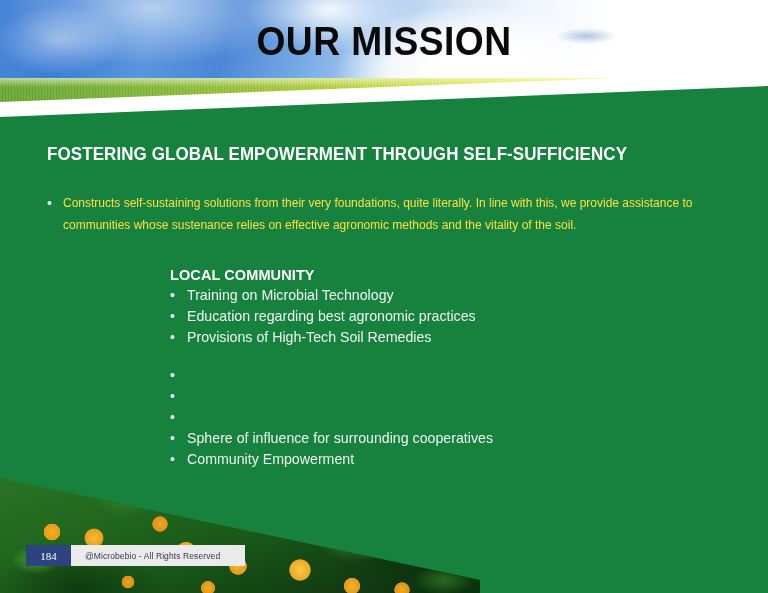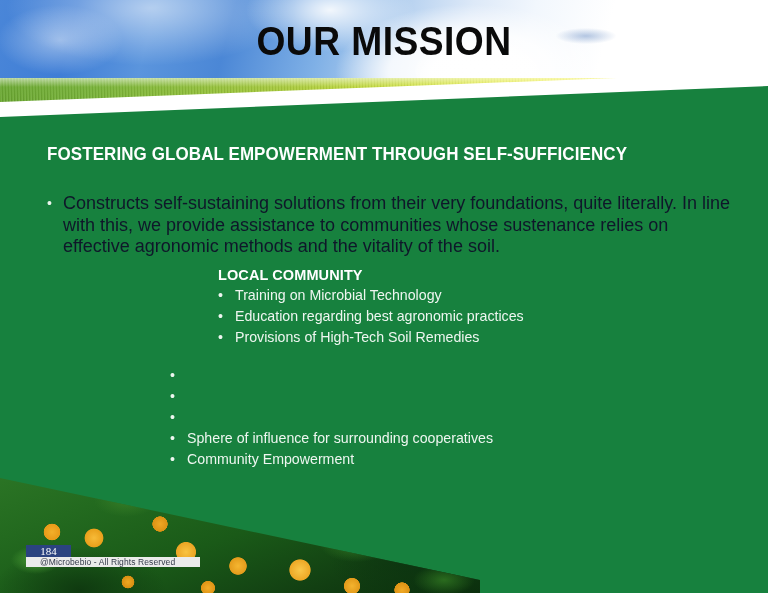--- a/index.html
+++ b/index.html
@@ -112,42 +112,42 @@
   }
 
   .intro{
     position:absolute;left:47px;top:193px;width:690px;
   }
   .intro-row{display:flex;align-items:flex-start;}
   .intro-bullet{
     width:16px;flex:0 0 16px;color:#eaf4ec;font-size:14px;line-height:21px;
   }
   .intro-text{
-    color:#0f172a;font-size:18px;line-height:21.5px;
+    color:#fde047;font-size:12px;line-height:21.5px;
     width:672px;
   }
 
   .sub-block{position:absolute;left:170px;}
-  .sub-block.local{top:267px;margin-left:48px;}
+  .sub-block.local{top:267px;}
   .sub-block.merits{top:365px;}
 
   .sub-heading{
     font-size:14.5px;font-weight:bold;color:#ffffff;
     letter-spacing:.1px;margin-bottom:2px;
   }
   .sub-list{list-style:none;margin:0;padding:0;}
   .sub-item{
     display:flex;align-items:flex-start;
     color:#eef6f0;font-size:14.2px;line-height:21px;
   }
   .sub-bullet{width:17px;flex:0 0 17px;}
 
   
   .footer-badge{
-    position:absolute;left:26px;top:545px;display:flex;align-items:stretch;height:21px;flex-direction:column;
+    position:absolute;left:26px;top:545px;display:flex;align-items:stretch;height:21px;
   }
   .page-num{
     width:45px;background:#2B4380;color:#ffffff;
     display:flex;align-items:center;justify-content:center;
     font-size:11px;font-family:"Liberation Serif", serif;
   }
   .copyright{
     padding:0 12px 0 14px;background:#ebebeb;color:#333a4a;
     display:flex;align-items:center;
     font-size:8.5px;letter-spacing:.1px;

